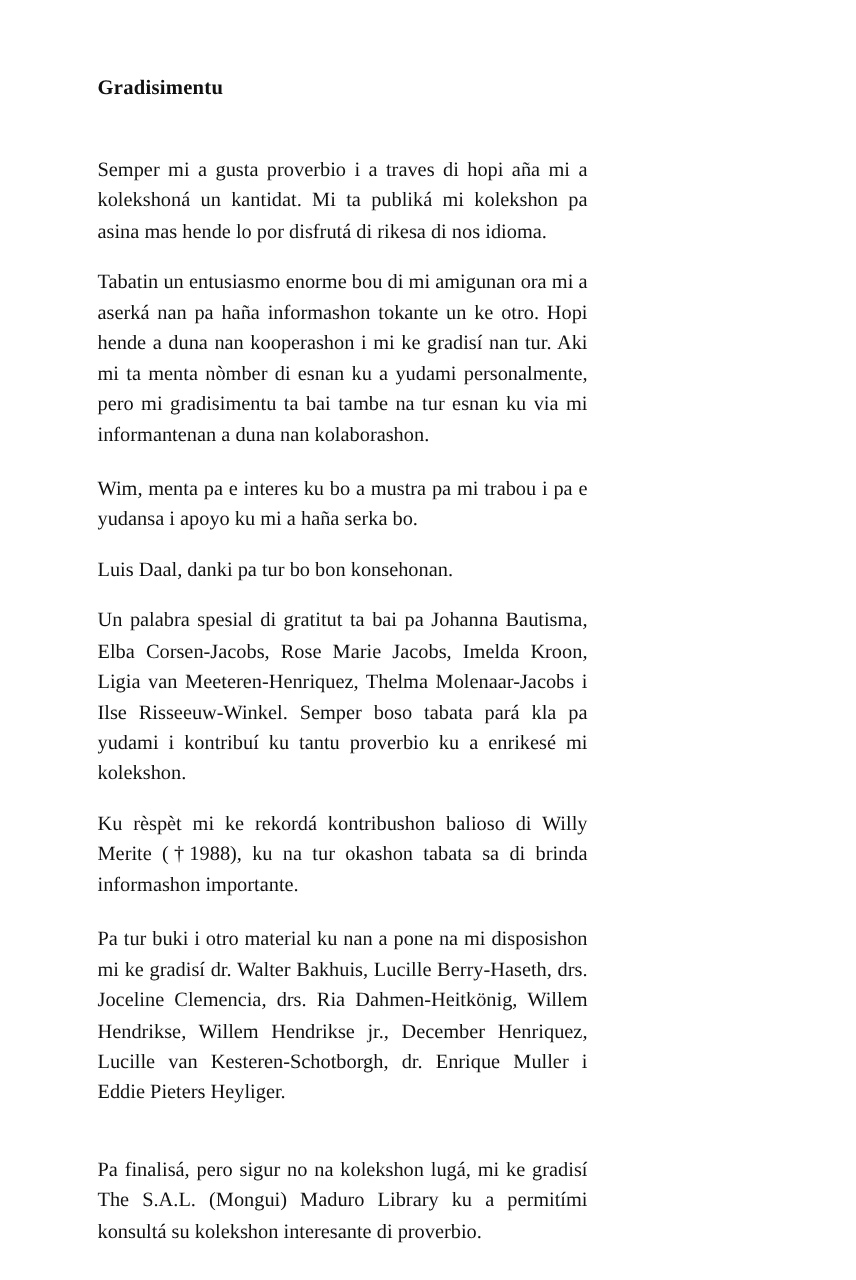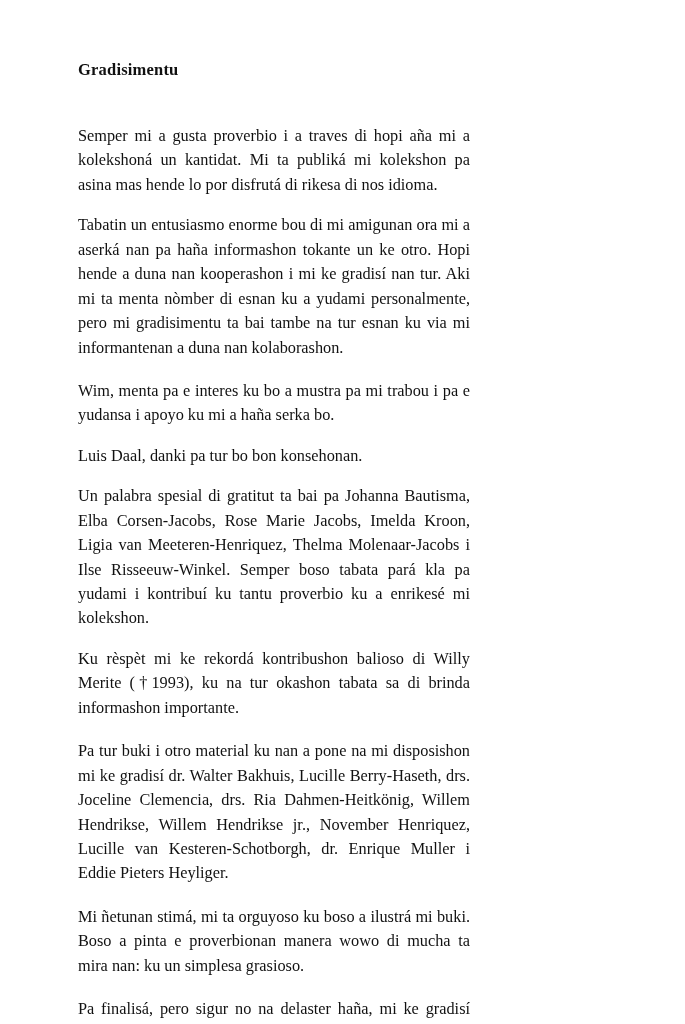--- a/index.html
+++ b/index.html
@@ -64,37 +64,34 @@
       <p class="para">Semper mi a gusta proverbio i a traves di hopi aña mi a kolekshoná  un kantidat. Mi ta publiká mi kolekshon pa asina mas hende lo por disfrutá di rikesa di nos idioma.</p>
       <p class="para">Tabatin un entusiasmo enorme bou di mi amigunan ora mi a aserká nan pa haña informashon tokante un ke otro. Hopi hende a duna nan kooperashon i mi ke gradisí nan tur. Aki mi ta menta nòmber di esnan ku a yudami personalmente, pero mi gradisimentu ta bai tambe na tur esnan ku via mi informantenan a duna nan kolaborashon.</p>
     </div>
 
     <div class="block-gap"></div>
 
     <div>
       <p class="para">Wim, menta pa e interes ku bo a mustra pa mi trabou i pa e yudansa i apoyo ku mi a haña serka bo.</p>
       <p class="para nojustify">Luis Daal, danki pa tur bo bon konsehonan.</p>
       <p class="para">Un palabra spesial di gratitut ta bai pa Johanna Bautisma, Elba Corsen-Jacobs, Rose Marie Jacobs, Imelda Kroon, Ligia van Meeteren-Henriquez, Thelma Molenaar-Jacobs i Ilse Risseeuw-Winkel. Semper boso tabata pará kla pa yudami i kontribuí ku tantu proverbio ku a enrikesé mi kolekshon.</p>
-      <p class="para">Ku rèspèt mi ke rekordá kontribushon balioso di Willy Merite (†1993), ku na tur okashon tabata sa di brinda informashon importante.</p>
+      <p class="para">Ku rèspèt mi ke rekordá kontribushon balioso di Willy Merite (†1988), ku na tur okashon tabata sa di brinda informashon importante.</p>
     </div>
 
     <div class="block-gap"></div>
 
     <div>
-      <p class="para">Pa tur buki i otro material ku nan a pone na mi disposishon mi ke gradisí dr. Walter Bakhuis, Lucille Berry-Haseth, drs. Joceline Clemencia, drs. Ria Dahmen-Heitkönig, Willem Hendrikse, Willem Hendrikse jr., November Henriquez, Lucille van Kesteren-Schotborgh, dr. Enrique Muller i Eddie Pieters Heyliger.</p>
+      <p class="para">Pa tur buki i otro material ku nan a pone na mi disposishon mi ke gradisí dr. Walter Bakhuis, Lucille Berry-Haseth, drs. Joceline Clemencia, drs. Ria Dahmen-Heitkönig, Willem Hendrikse, Willem Hendrikse jr., December Henriquez, Lucille van Kesteren-Schotborgh, dr. Enrique Muller i Eddie Pieters Heyliger.</p>
     </div>
 
     <div class="block-gap"></div>
 
-    <div>
-      <p class="para">Mi ñetunan stimá, mi ta orguyoso ku boso a ilustrá mi buki. Boso a pinta e proverbionan manera wowo di mucha ta mira nan: ku un simplesa grasioso.</p>
-    </div>
 
     <div class="block-gap"></div>
 
     <div>
-      <p class="para">Pa finalisá, pero sigur no na delaster haña, mi ke gradisí The S.A.L. (Mongui) Maduro Library ku a permitími konsultá su kolekshon interesante di proverbio.</p>
+      <p class="para">Pa finalisá, pero sigur no na kolekshon lugá, mi ke gradisí The S.A.L. (Mongui) Maduro Library ku a permitími konsultá su kolekshon interesante di proverbio.</p>
     </div>
 
     <div class="sig">Renée</div>
 
   </div>
 </div>
 
 </body></html>

